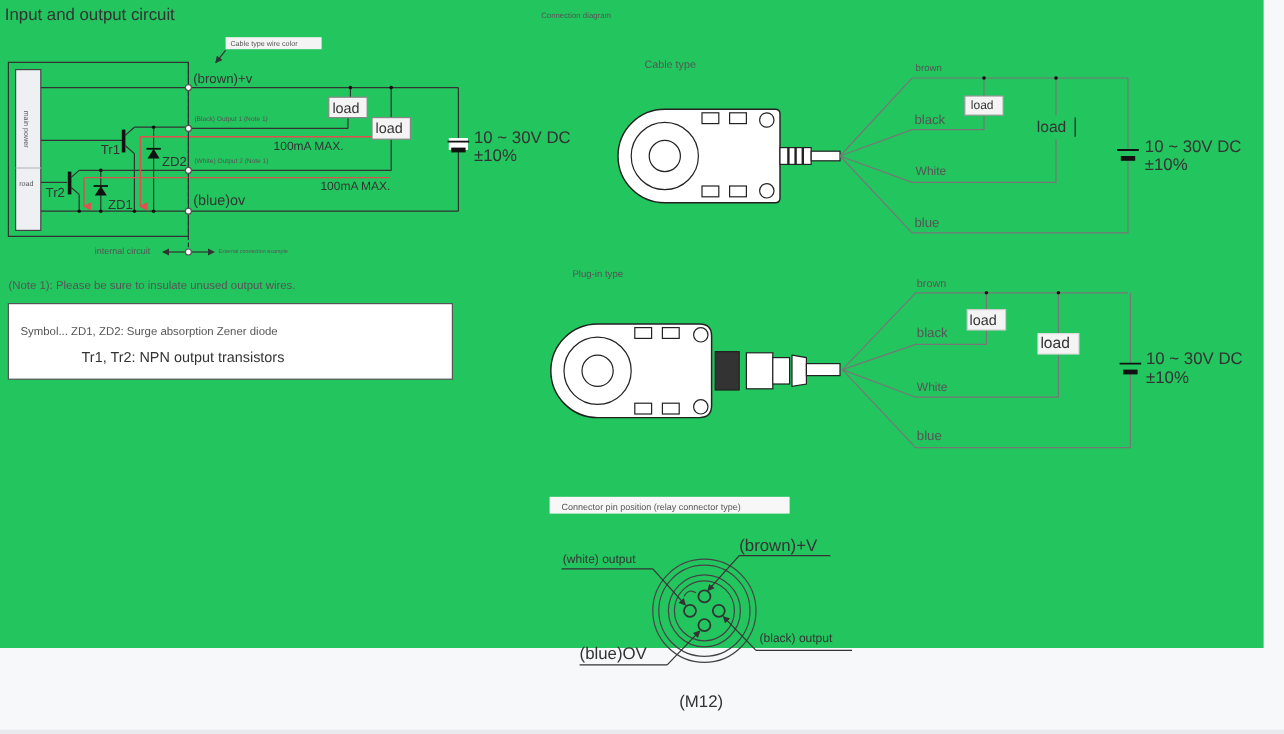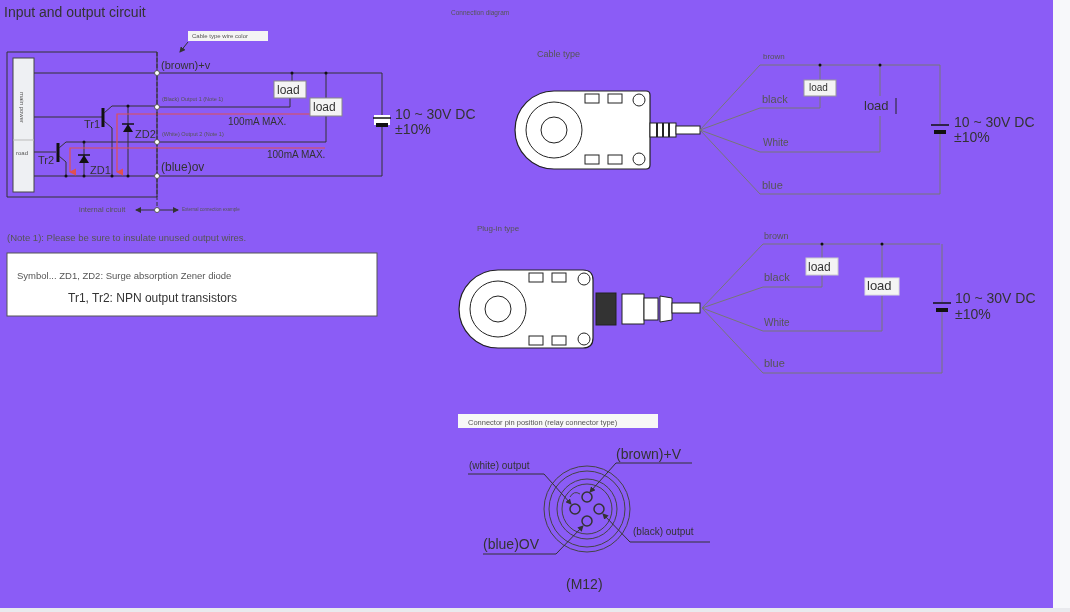--- a/index.html
+++ b/index.html
@@ -1,17 +1,17 @@
 <!DOCTYPE html>
 <html><head>
 <meta charset="utf-8">
 <style>
   html,body{margin:0;padding:0;}
   body{width:1070px;height:612px;background:#f7f8fa;position:relative;overflow:hidden;font-family:"Liberation Sans",sans-serif;color:#222;}
-  #page{position:absolute;left:0;top:0;width:1053px;height:608px;background:#8b5cf6;}
+  #page{position:absolute;left:0;top:0;width:1053px;height:540px;background:#22c55e;}
   #bottom-rule{position:absolute;left:0;top:608px;width:1070px;height:4px;background:#e9eaee;}
   svg{position:absolute;left:0;top:0;}
   .t{font-family:"Liberation Sans",sans-serif;fill:#333;}
   .tl{font-family:"Liberation Sans",sans-serif;fill:#555;}
   .w{stroke:#333;stroke-width:1;fill:none;}
   .wg{stroke:#777;stroke-width:1;fill:none;}
   .red{stroke:#e05050;stroke-width:1.2;fill:none;}
   .lbl-bg{fill:#f4f4f4;}
 </style>
 </head>

